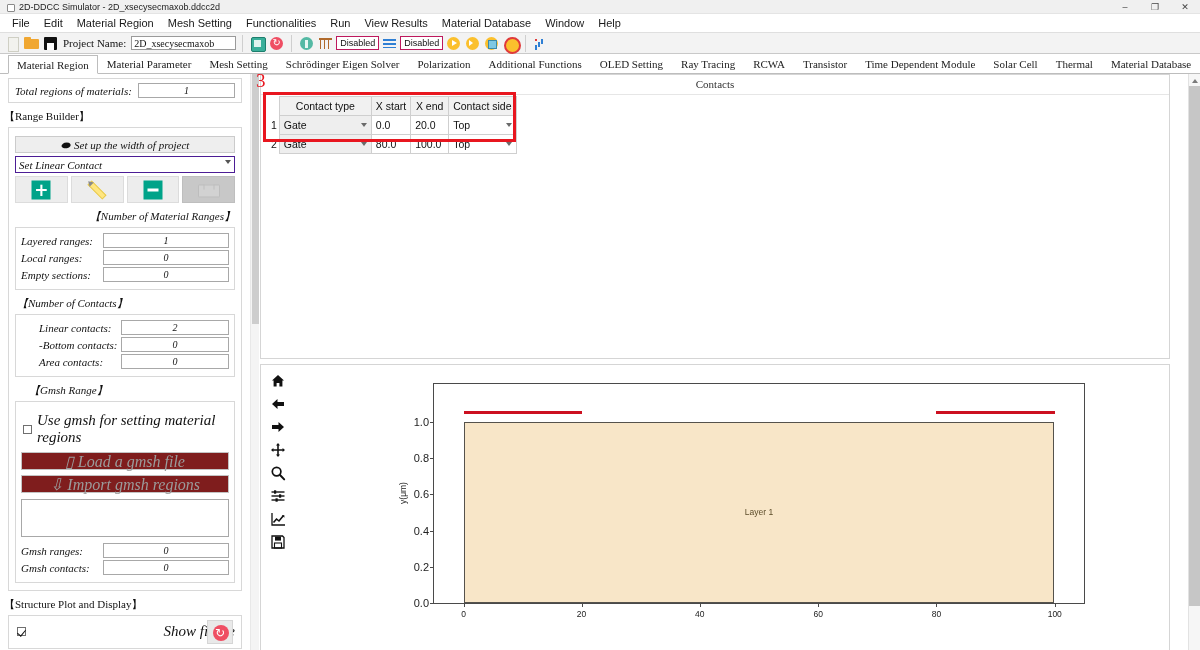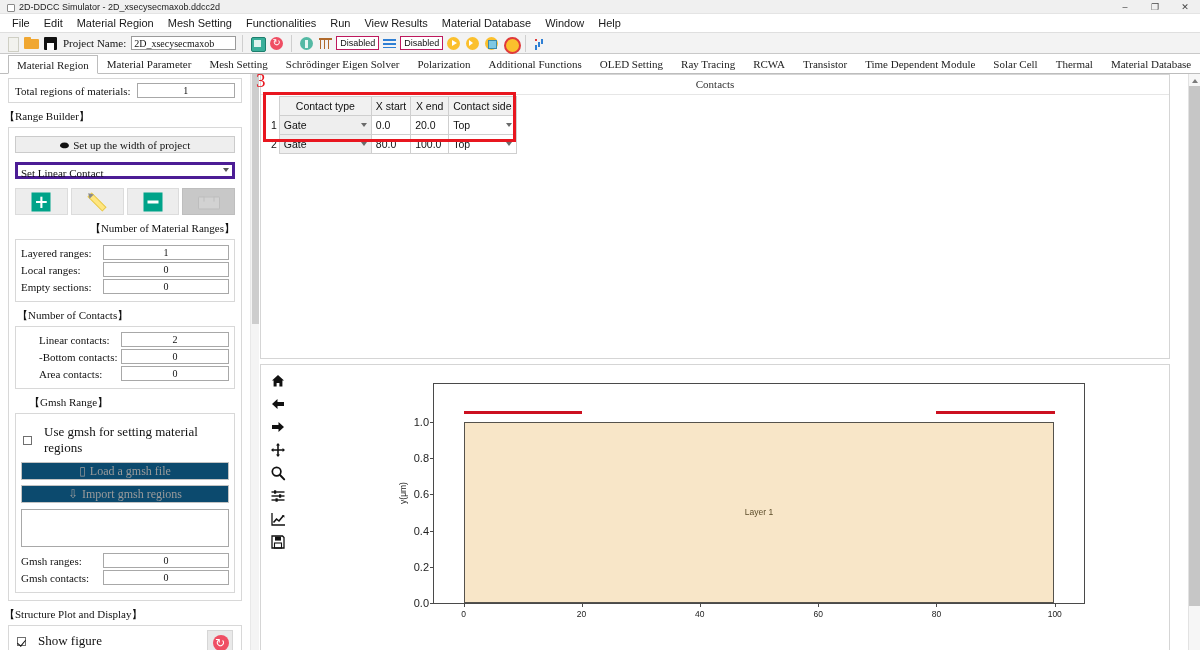--- a/index.html
+++ b/index.html
@@ -110,39 +110,39 @@
     background:#fff; overflow:hidden;
   }
   #leftscroll {
     position:absolute; left:250px; top:0; width:9px; height:592px;
     background:#f4f4f4; border-left:1px solid #e8e8e8;
   }
   #leftscroll .thumb{ position:absolute; left:1px; top:0; width:7px; height:250px; background:#cdcdcd; }
 
   .panelbox {
     border:1px solid #d8d8d8; margin:4px 8px 0 8px; padding:5px 6px 7px 6px;
-    position:relative; background:#fff;
+    position:relative; background:#fff;font-style:italic;
   }
   .grouplabel {
     font-family:"Liberation Serif",serif; font-size:11px; color:#111;
     margin:6px 0 3px 4px;
   }
   .fieldrow { display:flex; align-items:center; margin:2px 0; }
   .fieldrow label { font-size:11px; white-space:nowrap; }
   .fieldrow .val {
     border:1px solid #a8a8a8; background:#fff; height:15px; line-height:14px;
     font-size:10px; text-align:center; flex:1 1 auto; min-width:0;
   }
   .widebtn {
     height:17px; line-height:16px; text-align:center; background:#eeeeee;
     border:1px solid #cbcbcb; font-size:11px; margin:3px 0;
   }
   .combo {
-    height:17px; line-height:16px; background:#fff; border:3px solid #4c1d95;
-    font-size:11px; padding:0 14px 0 3px; position:relative; margin:9px 0;
+    height:17px; line-height:16px; background:#fff; border:1px solid #4c1d95;
+    font-size:11px; padding:0 14px 0 3px; position:relative; margin:3px 0;
   }
   .combo .cv{ position:absolute; right:3px; top:3px; width:0;height:0;
     border-left:3.5px solid transparent;border-right:3.5px solid transparent;border-top:4px solid #555;}
   .btnrow { display:flex; gap:3px; margin:3px 0 1px 0; }
   .iconbtn {
     flex:1 1 0; height:27px; background:#ededed; border:1px solid #dcdcdc;
     position:relative;
   }
   .iconbtn.disabled { background:#c8c8c8; border-color:#bebebe; }
   .gplus::before{content:"";position:absolute;left:50%;top:50%;transform:translate(-50%,-50%);
@@ -156,24 +156,24 @@
   .gminus::before{content:"";position:absolute;left:50%;top:50%;transform:translate(-50%,-50%);
     width:19px;height:19px;background:#00a389;}
   .gminus::after{content:"";position:absolute;left:50%;top:50%;transform:translate(-50%,-50%);
     width:11px;height:3px;background:#fff;}
   .gfolder::before{content:"";position:absolute;left:50%;top:55%;transform:translate(-50%,-50%);
     width:20px;height:11px;background:#d2d2d2;border:1px solid #bdbdbd;border-radius:1px;}
   .gfolder::after{content:"";position:absolute;left:50%;top:38%;transform:translate(-50%,-50%);
     width:9px;height:4px;background:#d2d2d2;border:1px solid #bdbdbd;border-bottom:none;}
 
   .discbtn {
-    height:18px; line-height:17px; text-align:center; background:#0c4a6e;
-    border:1px solid #c3c3c3; color:#9b9b9b; font-size:12px; margin:5px 0;
-  }
-  .chkrow { display:flex; align-items:center; gap:12px; margin:8px 0 6px 2px; font-size:13px; }
+    height:18px; line-height:17px; text-align:center; background:#7f1d1d;
+    border:1px solid #c3c3c3; color:#9b9b9b; font-size:16px; margin:5px 0;
+  }
+  .chkrow { display:flex; align-items:center; gap:5px; margin:8px 0 6px 2px; font-size:15px;justify-content:space-between; }
   .chk { width:9px; height:9px; border:1px solid #6f6f6f; background:#fff; position:relative; flex:0 0 auto; }
   .chk.on::after{content:"";position:absolute;left:1px;top:0px;width:4px;height:7px;
     border-right:1.5px solid #111;border-bottom:1.5px solid #111;transform:rotate(40deg);}
   .bigtextarea { height:38px; border:1px solid #a8a8a8; background:#fff; margin:6px 0; }
 
   .refreshbtn{
     position:absolute; right:8px; bottom:4px; width:26px; height:24px;
     background:#e9e9e9; border:1px solid #d6d6d6;
   }
   .refreshbtn::before{content:"";position:absolute;left:5px;top:4px;width:16px;height:16px;

